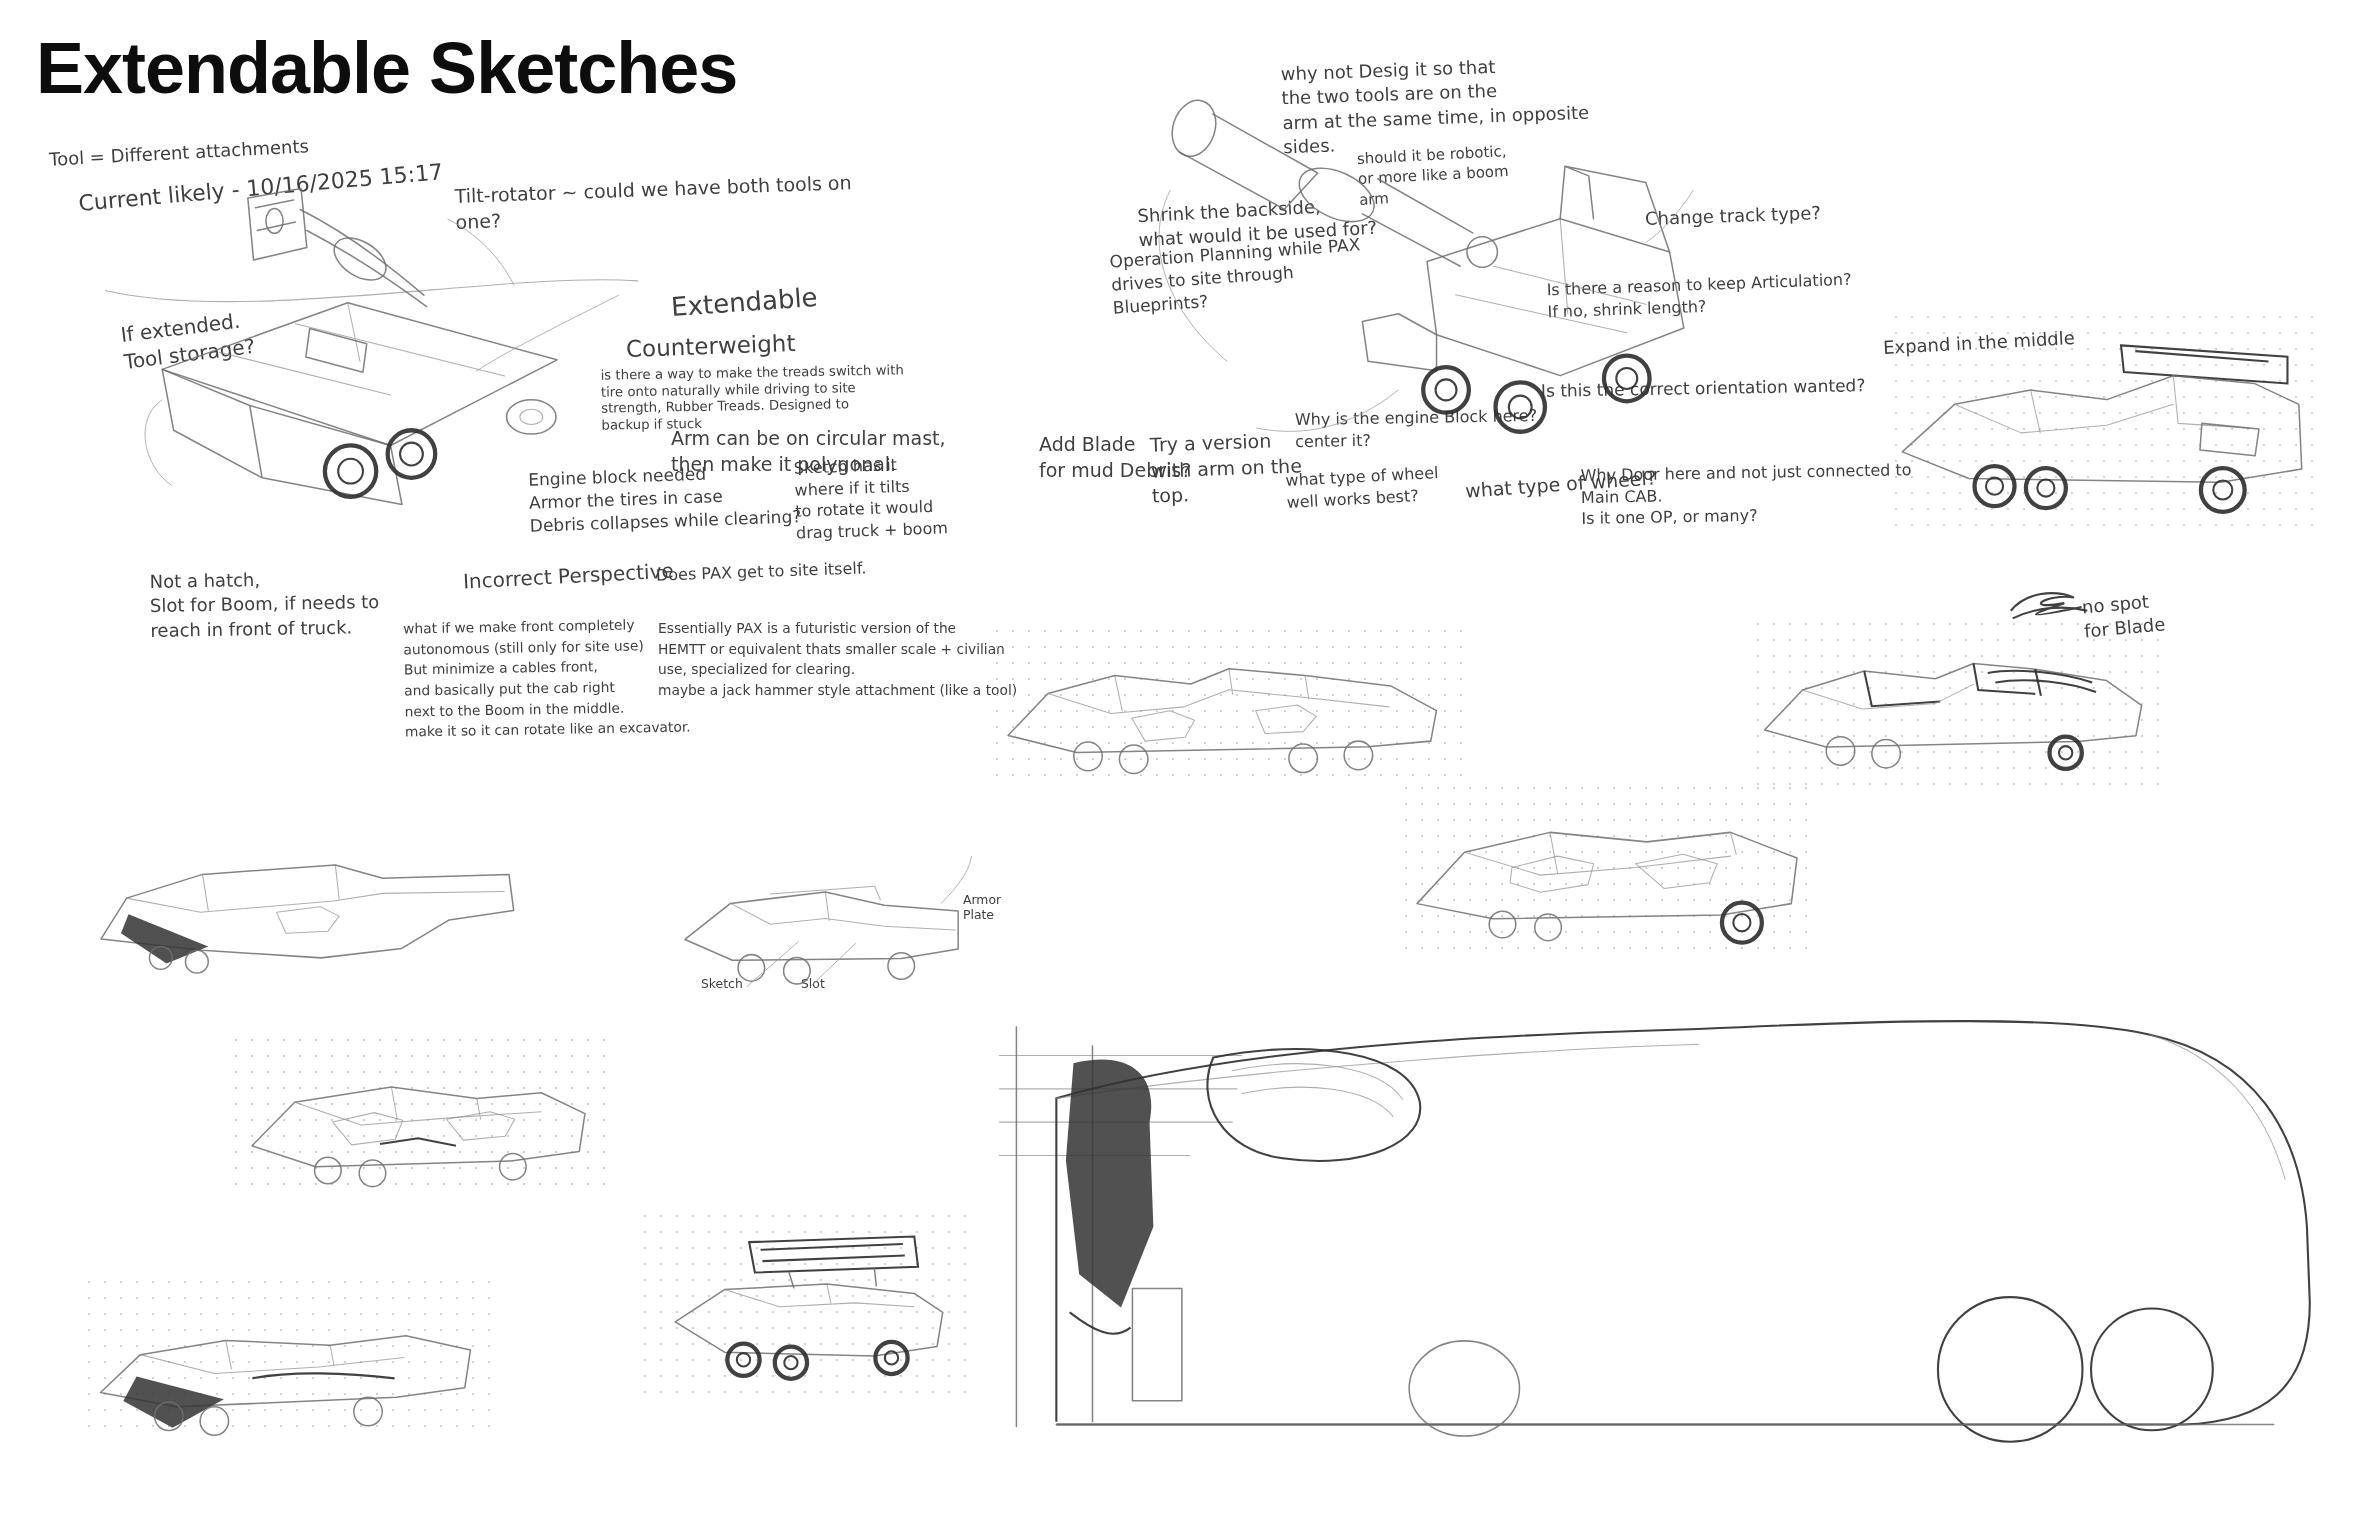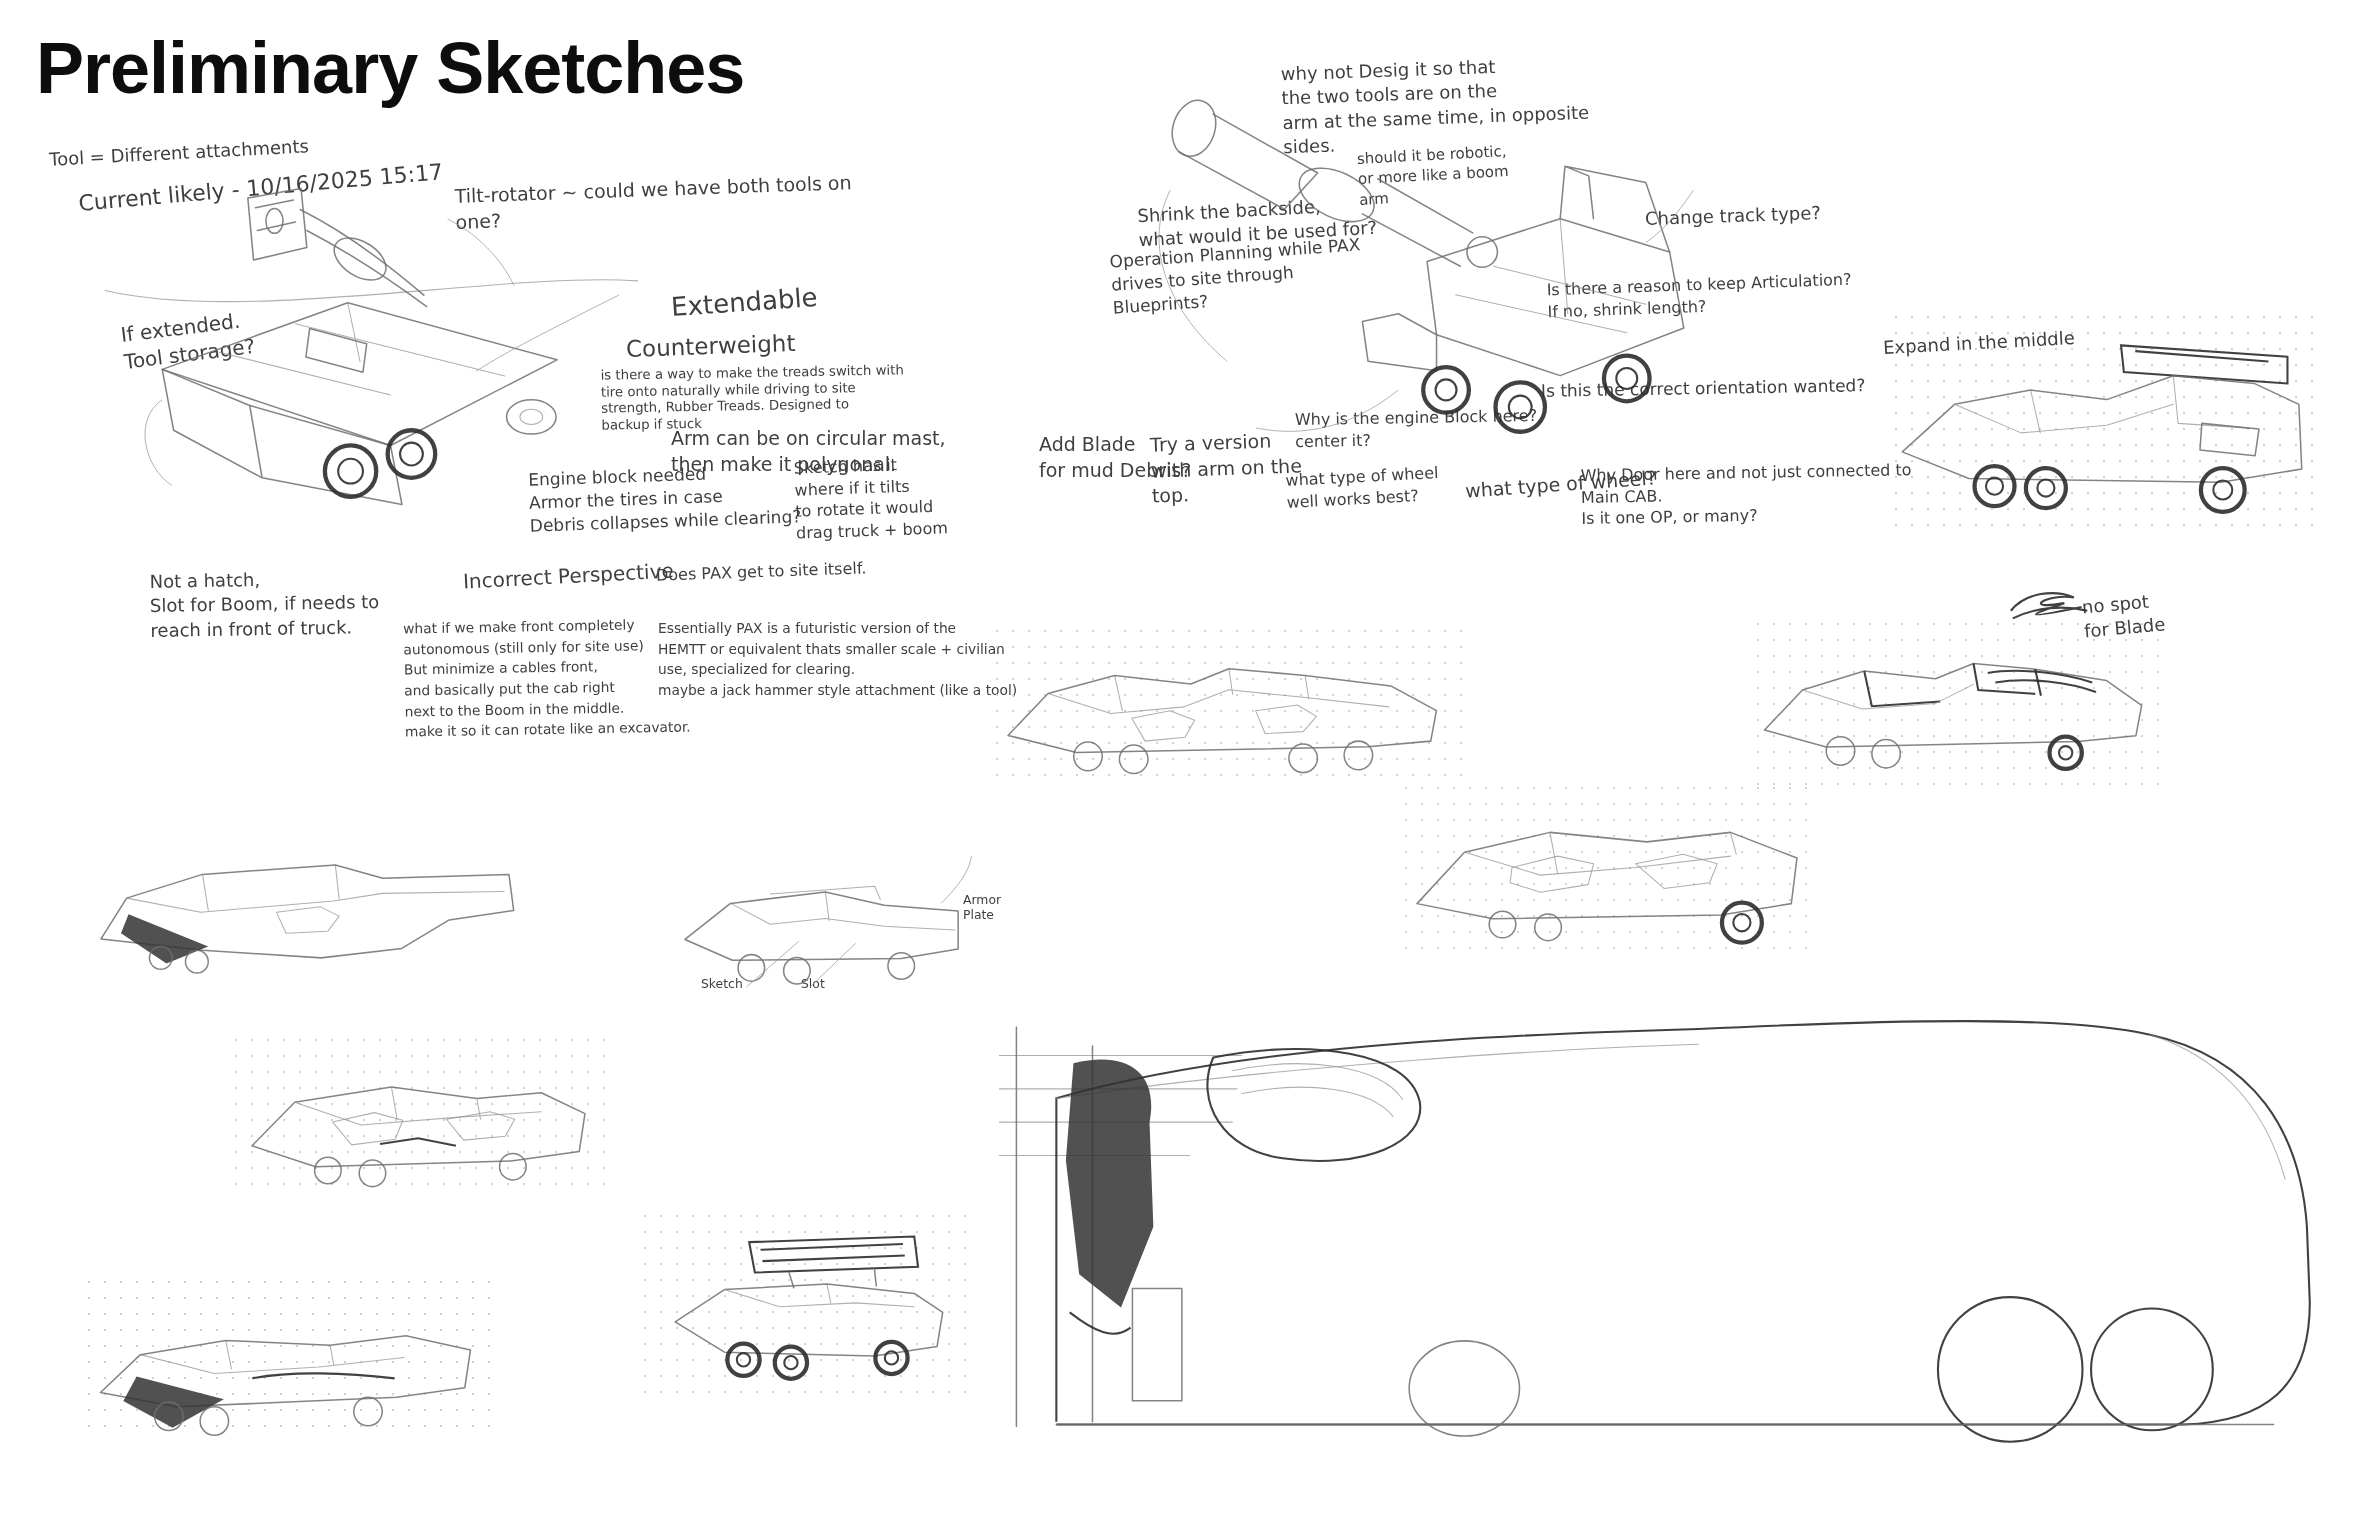--- a/index.html
+++ b/index.html
@@ -20,21 +20,21 @@
   .dark{stroke:#2c2c2c;fill:none;stroke-width:4.5;stroke-linejoin:round;stroke-linecap:round;opacity:.9;}
   .darkthin{stroke:#2c2c2c;fill:none;stroke-width:2.2;opacity:.9;}
   .fillDark{fill:#333333;opacity:.85;stroke:none;}
   .leader{stroke:#9a9a9a;fill:none;stroke-width:1;opacity:.8;}
 </style>
 </head>
 <body>
 
 <div class="board">
 
-  <h1 class="page-title">Preliminary Sketches</h1>
+  <h1 class="page-title">Extendable Sketches</h1>
 
   <div class="note" style="left:49px;top:141px;font-size:18px;transform:rotate(-3deg);">Tool = Different attachments</div>
   <div class="note" style="left:78px;top:173px;font-size:22px;transform:rotate(-5deg);">Current likely - 10/16/2025 15:17</div>
   <div class="note" style="left:455px;top:177px;font-size:19px;transform:rotate(-2deg);">Tilt-rotator ~ could we have both tools on
 one?</div>
   <div class="note" style="left:122px;top:314px;font-size:20px;transform:rotate(-7deg);">If extended.
 Tool storage?</div>
   <div class="note" style="left:671px;top:285px;font-size:26px;transform:rotate(-4deg);">Extendable</div>
   <div class="note" style="left:626px;top:331px;font-size:23px;transform:rotate(-2deg);">Counterweight</div>
   <div class="note" style="left:601px;top:365px;font-size:13.3px;line-height:1.25;transform:rotate(-1deg);">is there a way to make the treads switch with

